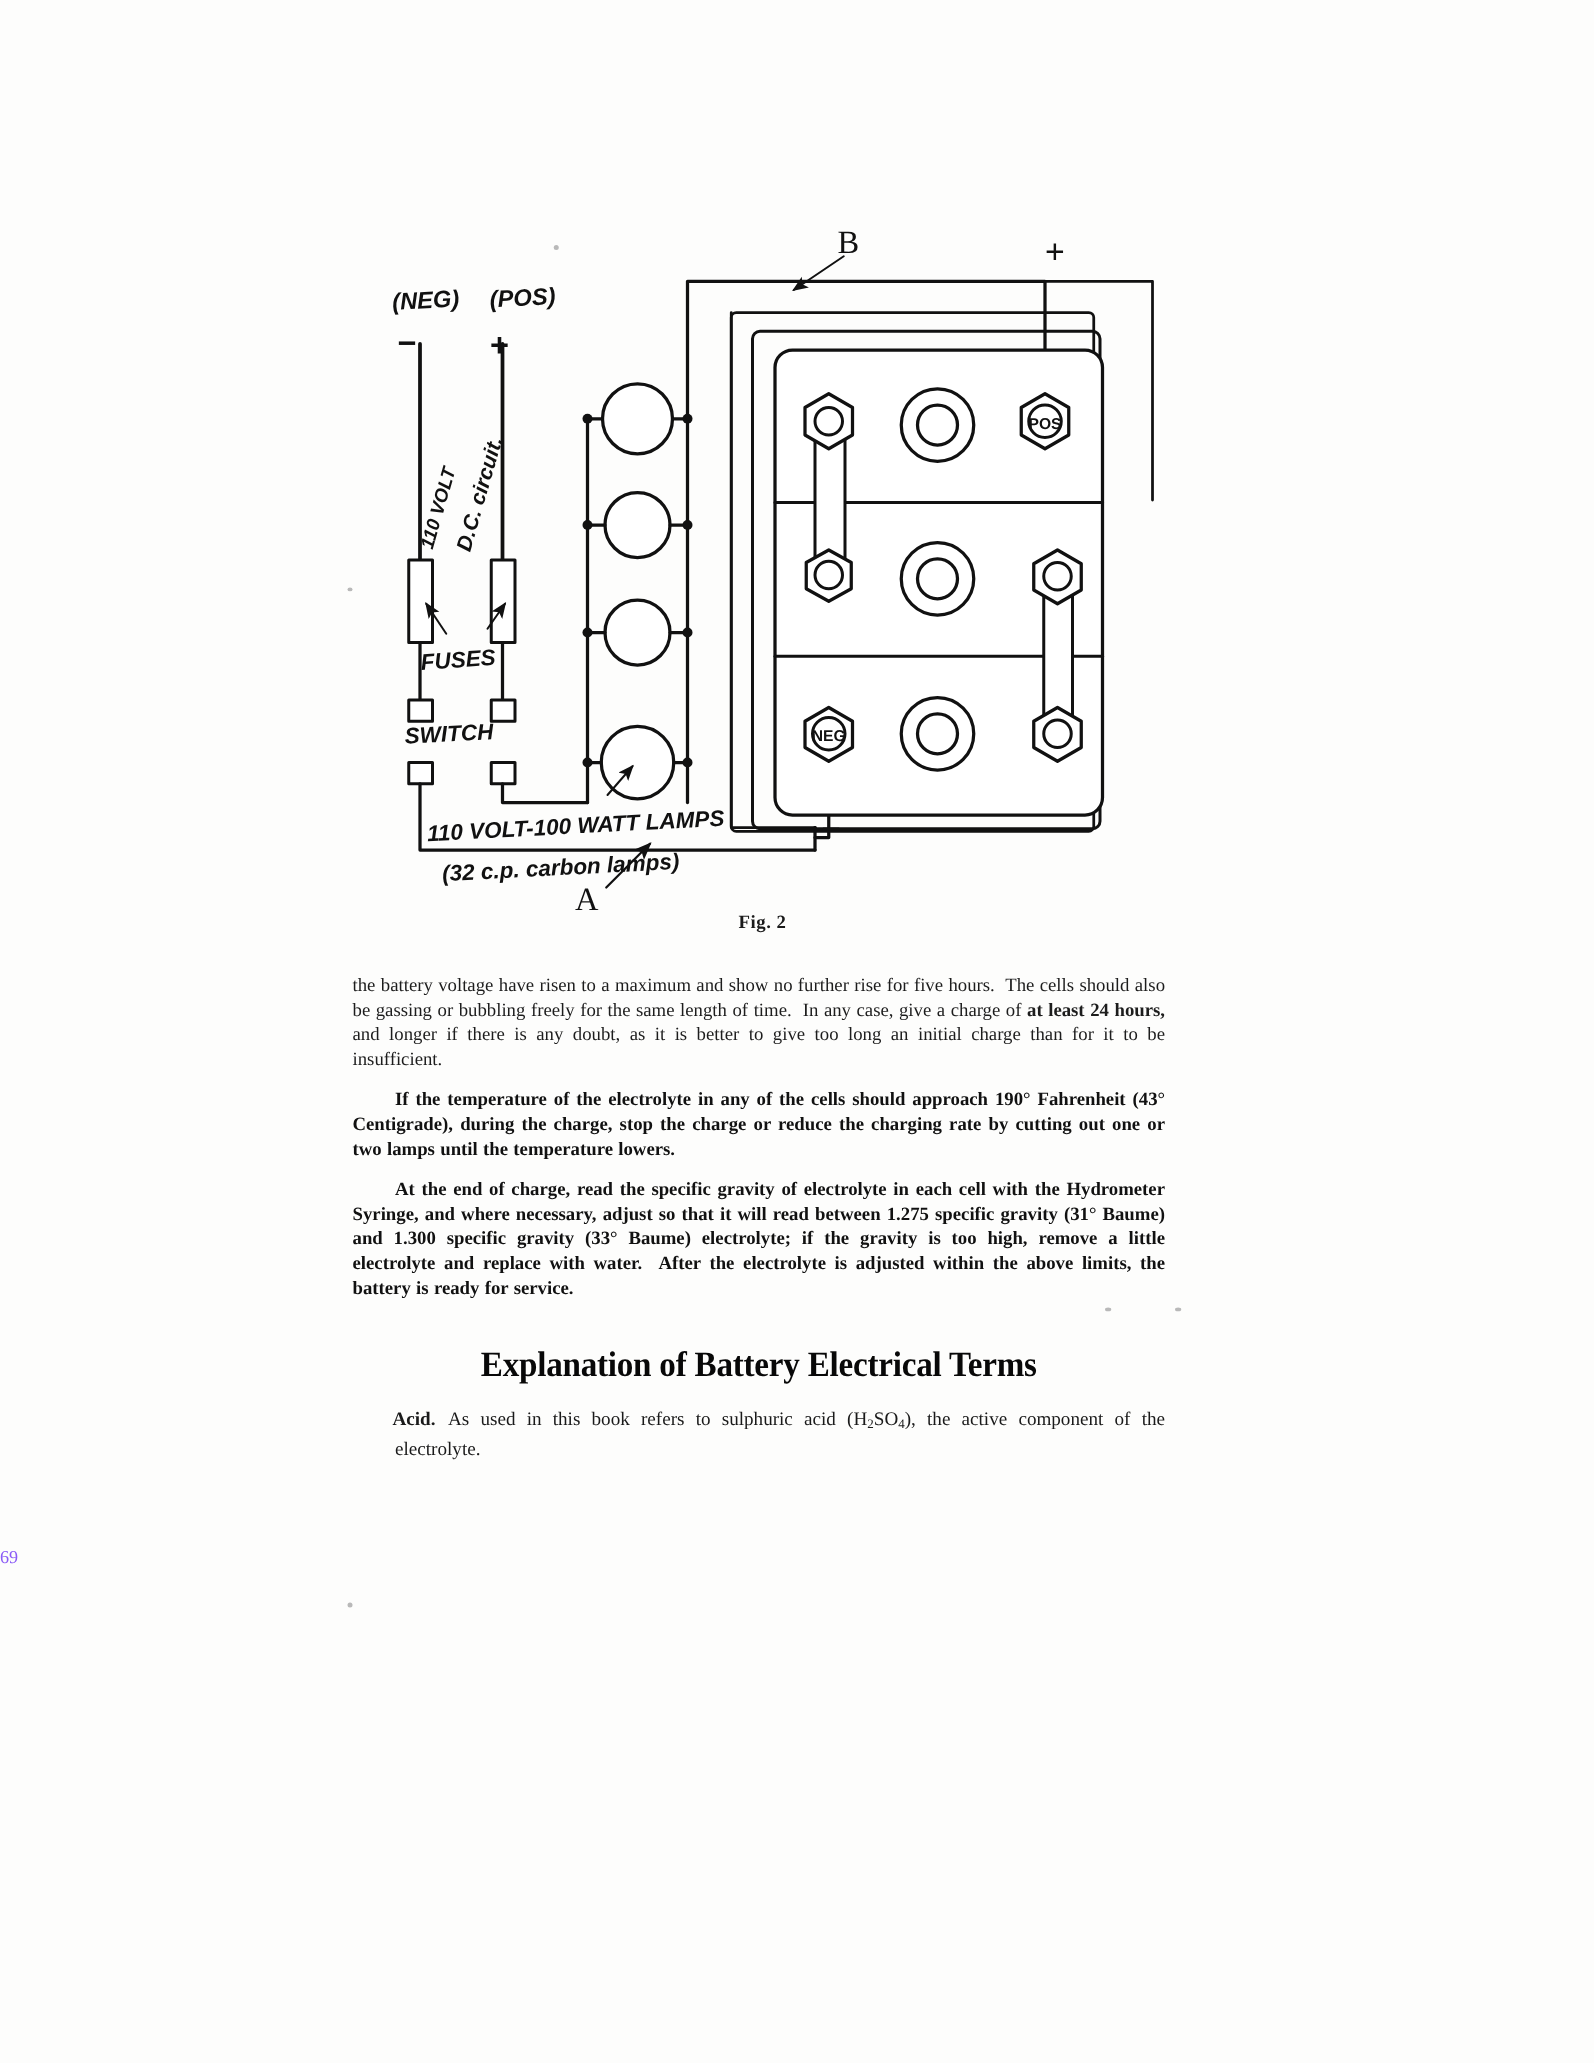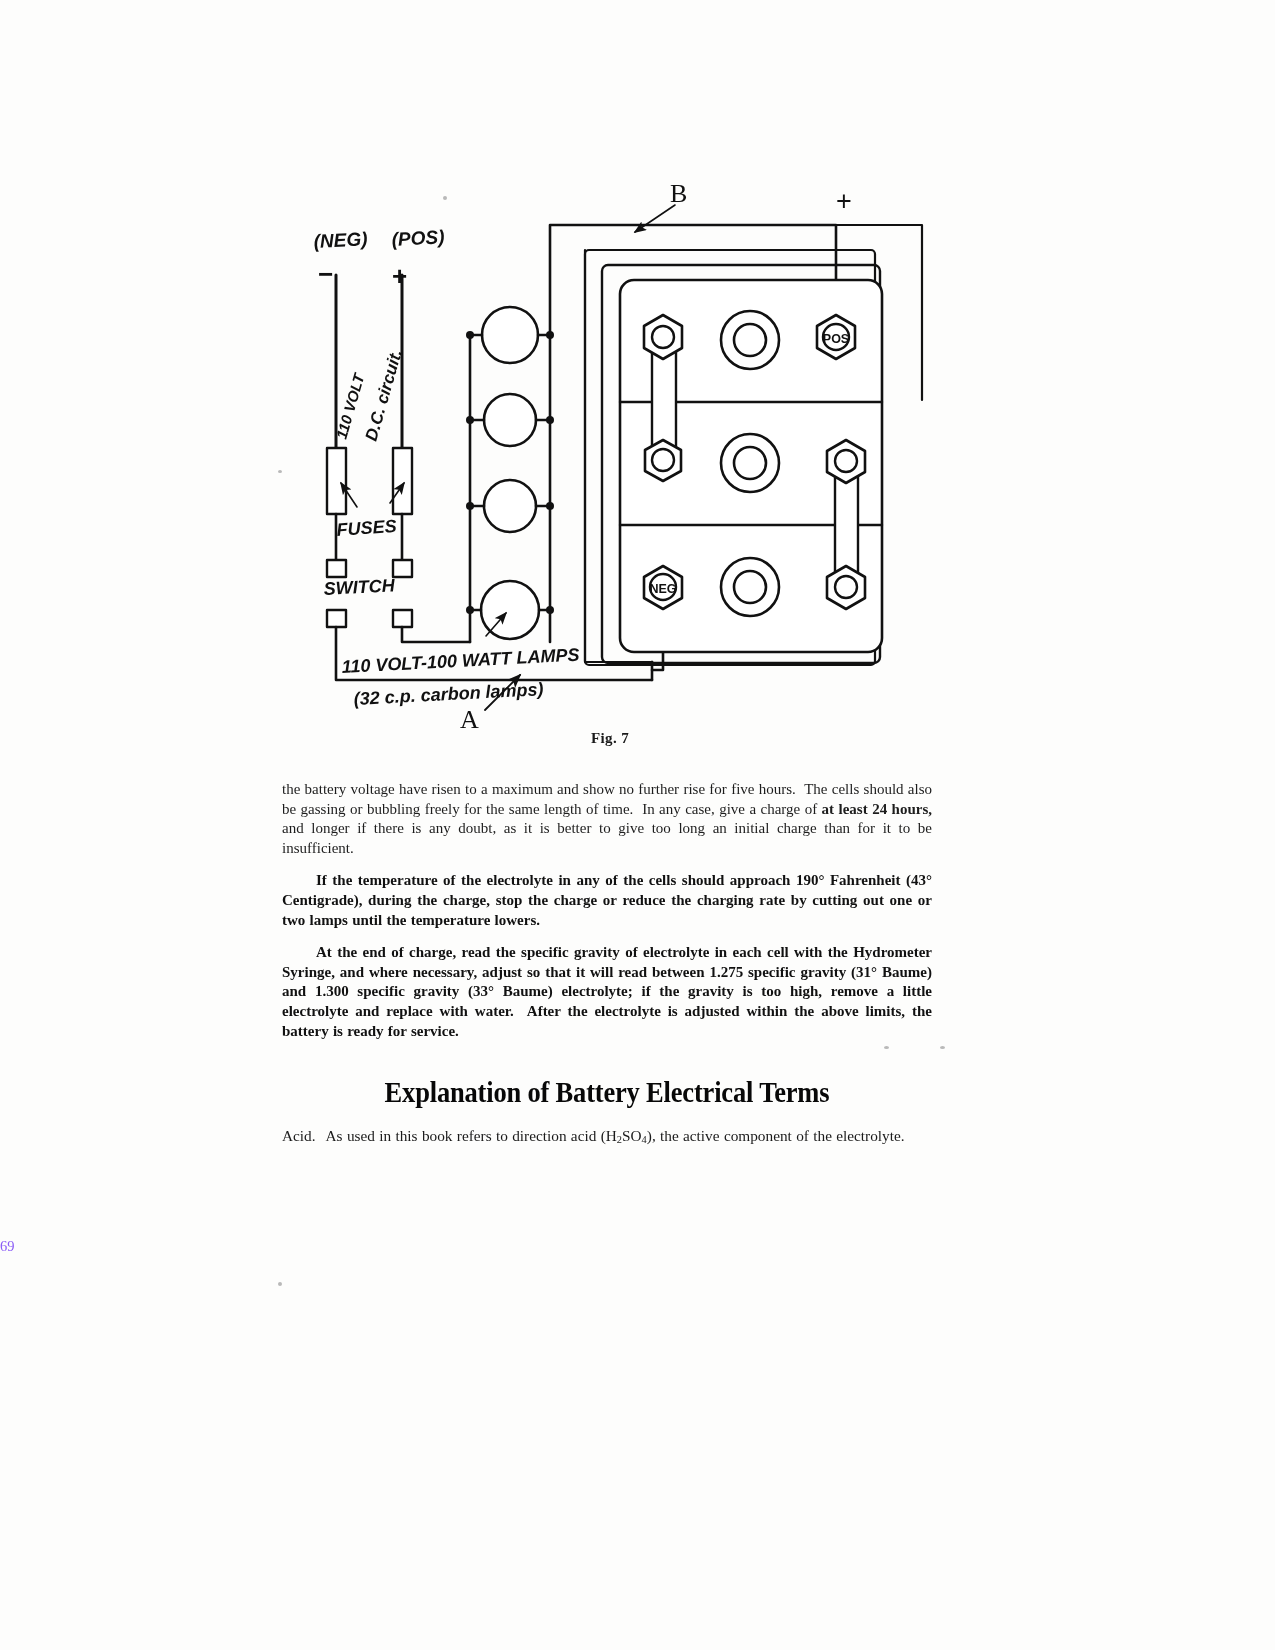--- a/index.html
+++ b/index.html
@@ -84,21 +84,22 @@
   .def {
     margin: 0 0 13px 0;
     font-size: 15.3px;
     line-height: 19.6px;
     text-align: justify;
     padding-left: 34px;
     text-indent: -34px;
     word-spacing: 0.5px;
   }
   .def .term {
-    font-weight: normal;
+    font-weight: bold;
+    margin-left: 32px;
   }
   .def .gap { display: inline-block; width: 10px; }
   sub { font-size: 0.68em; vertical-align: -0.22em; }
 
   
   .folio {
     position: absolute;
     left: 0;
     top: 1238px;
     width: 1275px;
@@ -257,33 +258,33 @@
 
         <text x="377" y="502" font-size="27" font-weight="500">−</text>
 
         <text x="556" y="173" font-size="12.5" font-weight="700" text-anchor="middle">POS</text>
 
         <text x="383" y="423" font-size="12.5" font-weight="700" text-anchor="middle">NEG</text>
       </g>
     </svg>
   </div>
 
-  <div class="fig-caption">Fig. 7</div>
+  <div class="fig-caption">Fig. 2</div>
 
   <div class="body-col">
 
     <p class="para mixed"><span>the battery voltage have risen to a maximum and show no further rise for five hours.&nbsp; The cells should also be gassing or bubbling freely for the same length of time.&nbsp; In any case, give a charge of </span><b>at least 24 hours,</b><span> and longer if there is any doubt, as it is better to give too long an initial charge than for it to be insufficient.</span></p>
 
     <p class="para indent bold-para">If the temperature of the electrolyte in any of the cells should approach 190° Fahrenheit (43° Centigrade), during the charge, stop the charge or reduce the charging rate by cutting out one or two lamps until the temperature lowers.</p>
 
     <p class="para indent bold-para">At the end of charge, read the specific gravity of electrolyte in each cell with the Hydrometer Syringe, and where necessary, adjust so that it will read between 1.275 specific gravity (31° Baume) and 1.300 specific gravity (33° Baume) electrolyte; if the gravity is too high, remove a little electrolyte and replace with water.&nbsp; After the electrolyte is adjusted within the above limits, the battery is ready for service.</p>
 
     <h2 class="section-heading">Explanation of Battery Electrical Terms</h2>
 
-    <p class="def"><span class="term">Acid.</span><span class="gap"></span><span>As used in this book refers to direction acid (H</span><sub>2</sub><span>SO</span><sub>4</sub><span>), the active component of the electrolyte.</span></p>
+    <p class="def"><span class="term">Acid.</span><span class="gap"></span><span>As used in this book refers to sulphuric acid (H</span><sub>2</sub><span>SO</span><sub>4</sub><span>), the active component of the electrolyte.</span></p>
 
   </div>
 
   <div class="folio">69</div>
 
   <div class="speck" style="left:278px;top:470px;width:4px;height:3px;"></div>
   <div class="speck" style="left:443px;top:196px;width:4px;height:4px;"></div>
   <div class="speck" style="left:278px;top:1282px;width:4px;height:4px;"></div>
   <div class="speck" style="left:940px;top:1046px;width:5px;height:3px;"></div>
   <div class="speck" style="left:884px;top:1046px;width:5px;height:3px;"></div>

